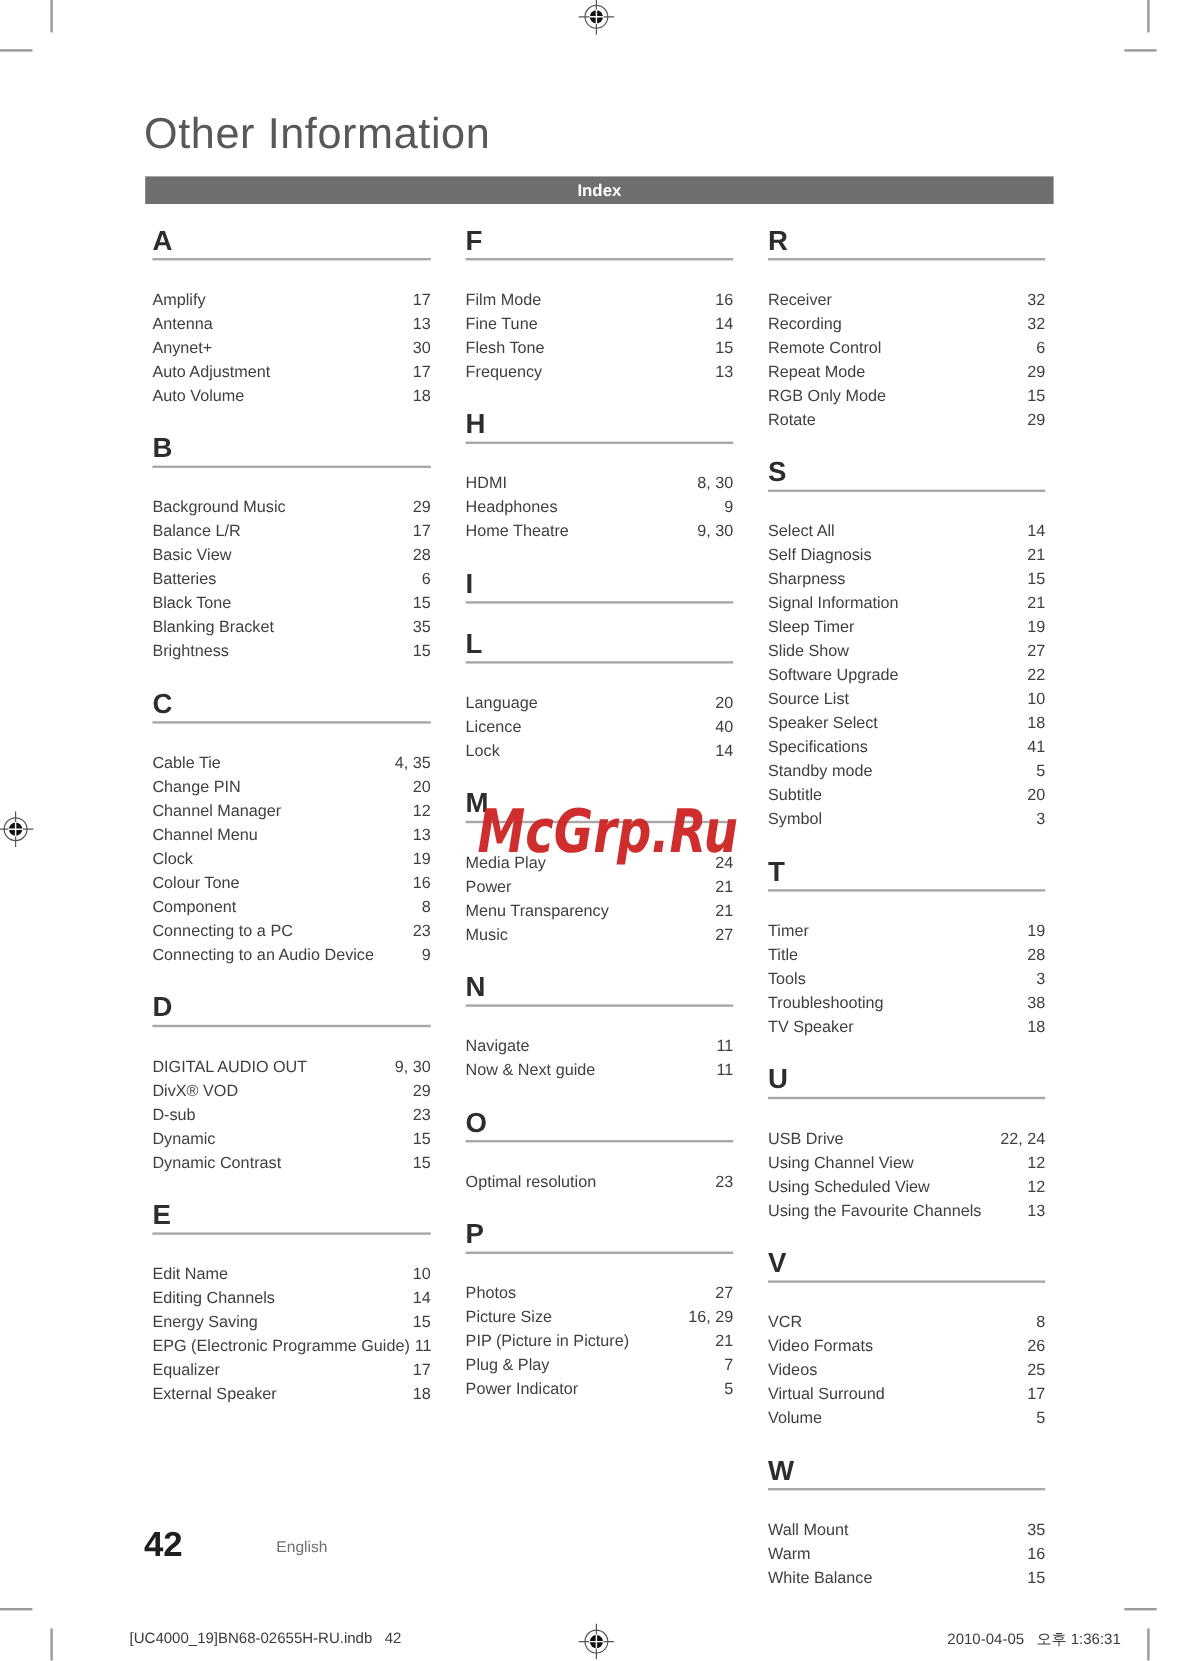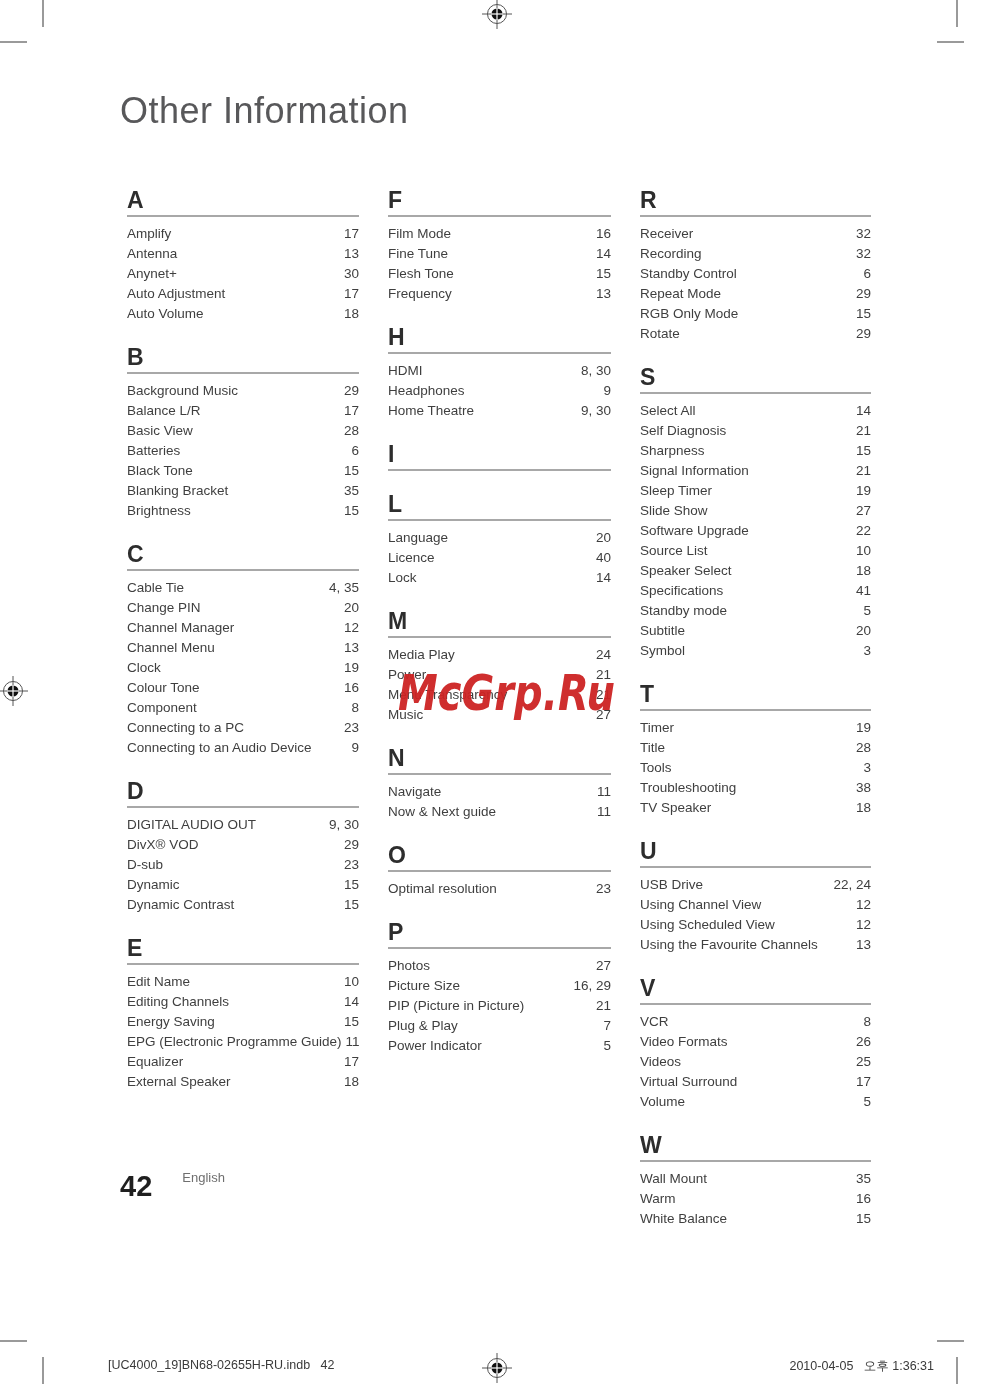--- a/index.html
+++ b/index.html
@@ -27,29 +27,29 @@
     position:absolute;left:127px;top:189px;width:744px;
     display:flex;justify-content:space-between;
   }
   .col{width:231px;}
   .col.c1{width:232px;} .col.c2{width:223px;}
   .section{margin-bottom:22px;}
   .letter{
     font-size:23px;line-height:23px;font-weight:bold;color:#2d2d2d;
     padding-bottom:3px;border-bottom:2px solid #a8a8a8;
   }
-  .entries{padding-top:7px;}
+  .entries{padding-top:7px;margin-top:16px;}
   .entry{
     display:flex;justify-content:space-between;align-items:baseline;
     height:20px;line-height:20px;font-size:13.5px;color:#3f3f3f;
   }
   .entry .term{white-space:nowrap;}
   .entry .pg{white-space:nowrap;text-align:right;padding-left:4px;}
   
-  .page-footer{position:absolute;left:120px;top:1170px;display:flex;align-items:flex-start;}
+  .page-footer{position:absolute;left:120px;top:1272px;display:flex;align-items:center;gap:48px;}
   .pagenum{font-size:29px;font-weight:bold;color:#1f1f1f;}
   .lang{font-size:13px;color:#6f6f6f;margin-left:30px;}
   
   .print-footer-left{
     position:absolute;left:62px;top:1358px;font-size:12.5px;color:#3a3a3a;white-space:pre;padding-left:46px;
   }
   .print-footer-right{
     position:absolute;right:30px;top:1358px;font-size:12.5px;color:#3a3a3a;white-space:pre;
   }
   
@@ -100,20 +100,23 @@
   <svg class="regmark" style="left:482px;top:1353px;" viewBox="0 0 30 30">
     <line x1="15" y1="0" x2="15" y2="30" stroke="#555" stroke-width="1"></line>
       <line x1="0" y1="15" x2="30" y2="15" stroke="#555" stroke-width="1"></line>
     <circle cx="15" cy="15" r="9.5" fill="none" stroke="#555" stroke-width="1"></circle>
       <circle cx="15" cy="15" r="5.5" fill="#111"></circle>
     <line x1="15" y1="9" x2="15" y2="21" stroke="#fff" stroke-width="1.2"></line>
       <line x1="9" y1="15" x2="21" y2="15" stroke="#fff" stroke-width="1.2"></line>
   </svg>
 
   <div class="title">Other Information</div>
+  <div class="index-bar">
+    <span>Index</span>
+  </div>
 
   <div class="columns" id="cols">
       <div class="col c1">
         <div class="section">
           <div class="letter">A</div>
           <div class="entries">
             <div class="entry">
               <span class="term">Amplify</span>
               <span class="pg">17</span>
             </div>
@@ -398,21 +401,21 @@
           <div class="entries">
             <div class="entry">
               <span class="term">Receiver</span>
               <span class="pg">32</span>
             </div>
             <div class="entry">
               <span class="term">Recording</span>
               <span class="pg">32</span>
             </div>
             <div class="entry">
-              <span class="term">Standby Control</span>
+              <span class="term">Remote Control</span>
               <span class="pg">6</span>
             </div>
             <div class="entry">
               <span class="term">Repeat Mode</span>
               <span class="pg">29</span>
             </div>
             <div class="entry">
               <span class="term">RGB Only Mode</span>
               <span class="pg">15</span>
             </div>

